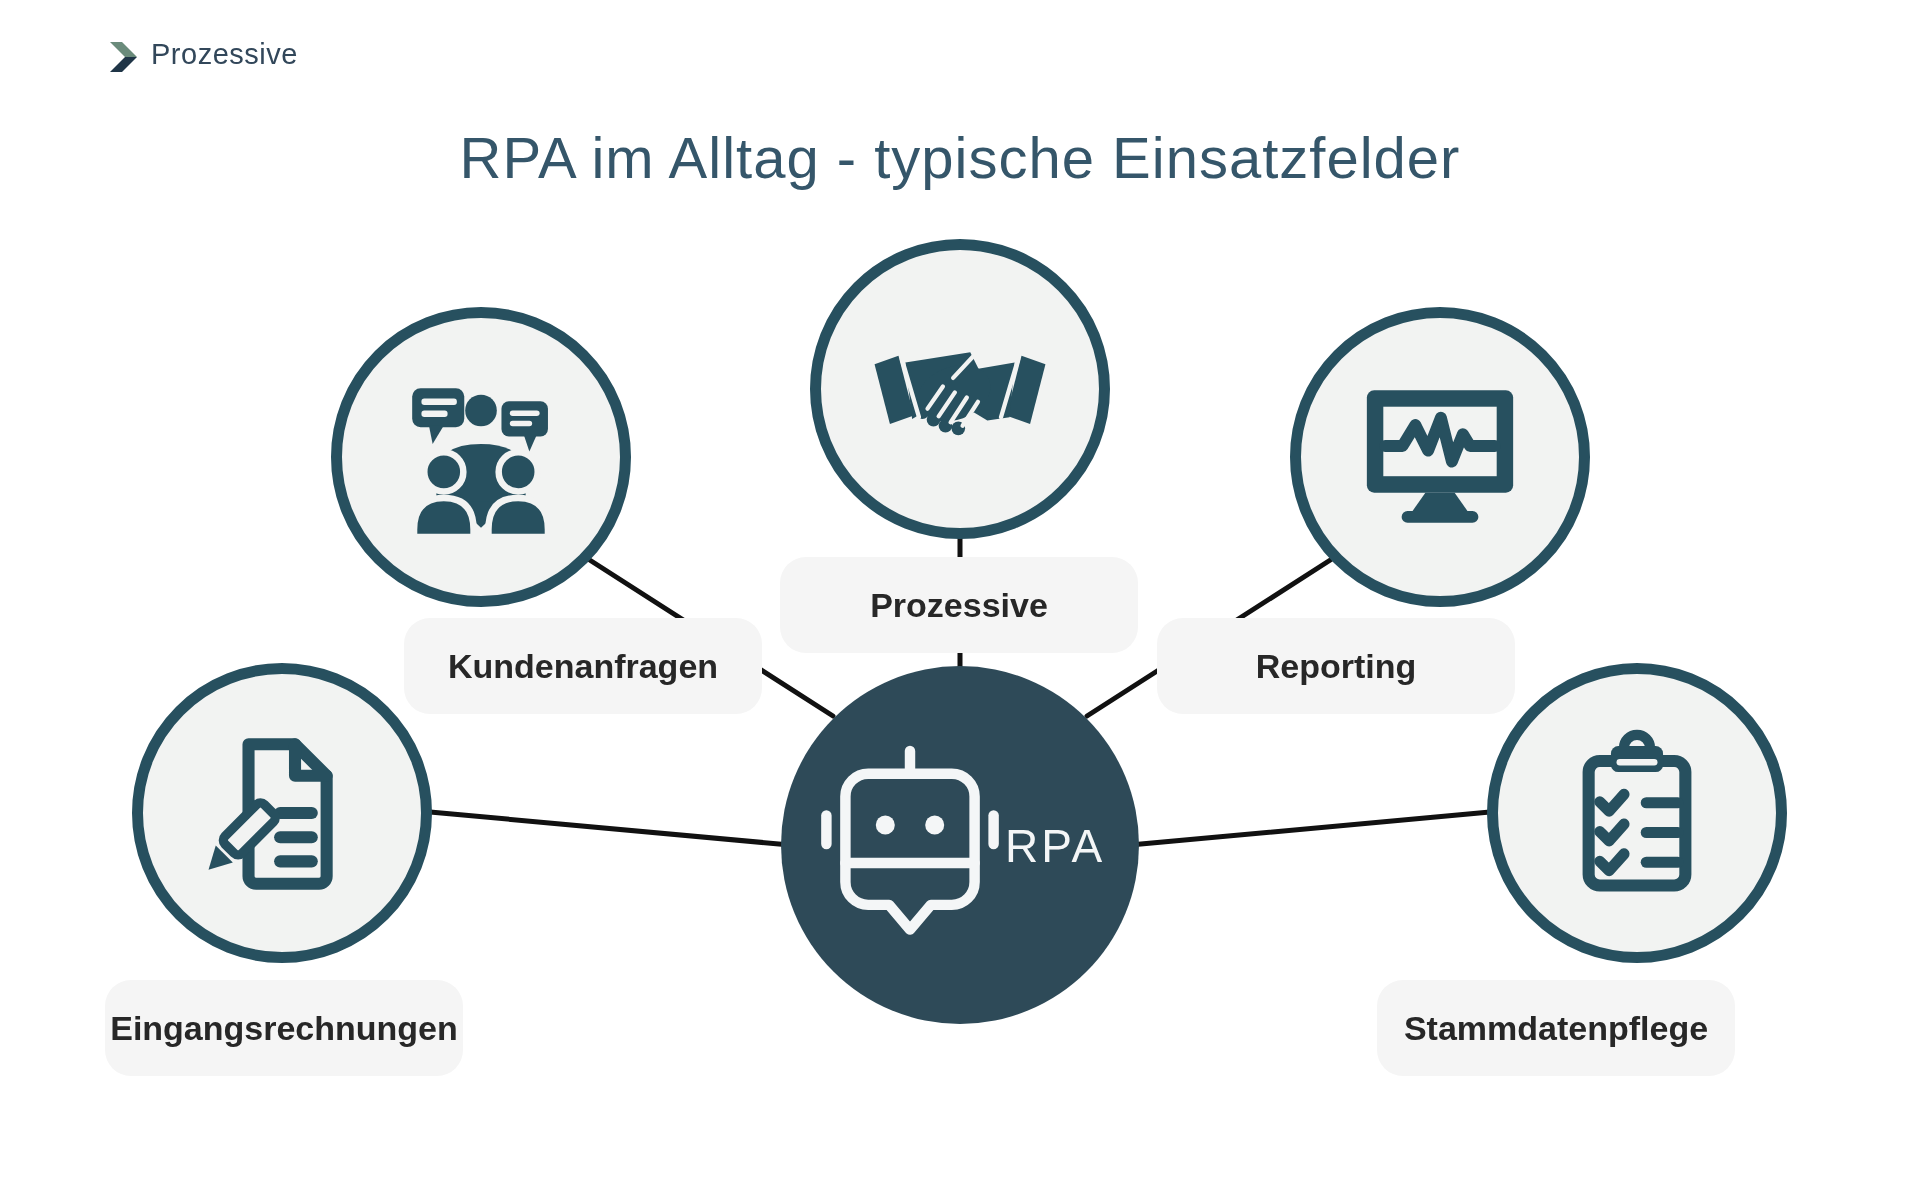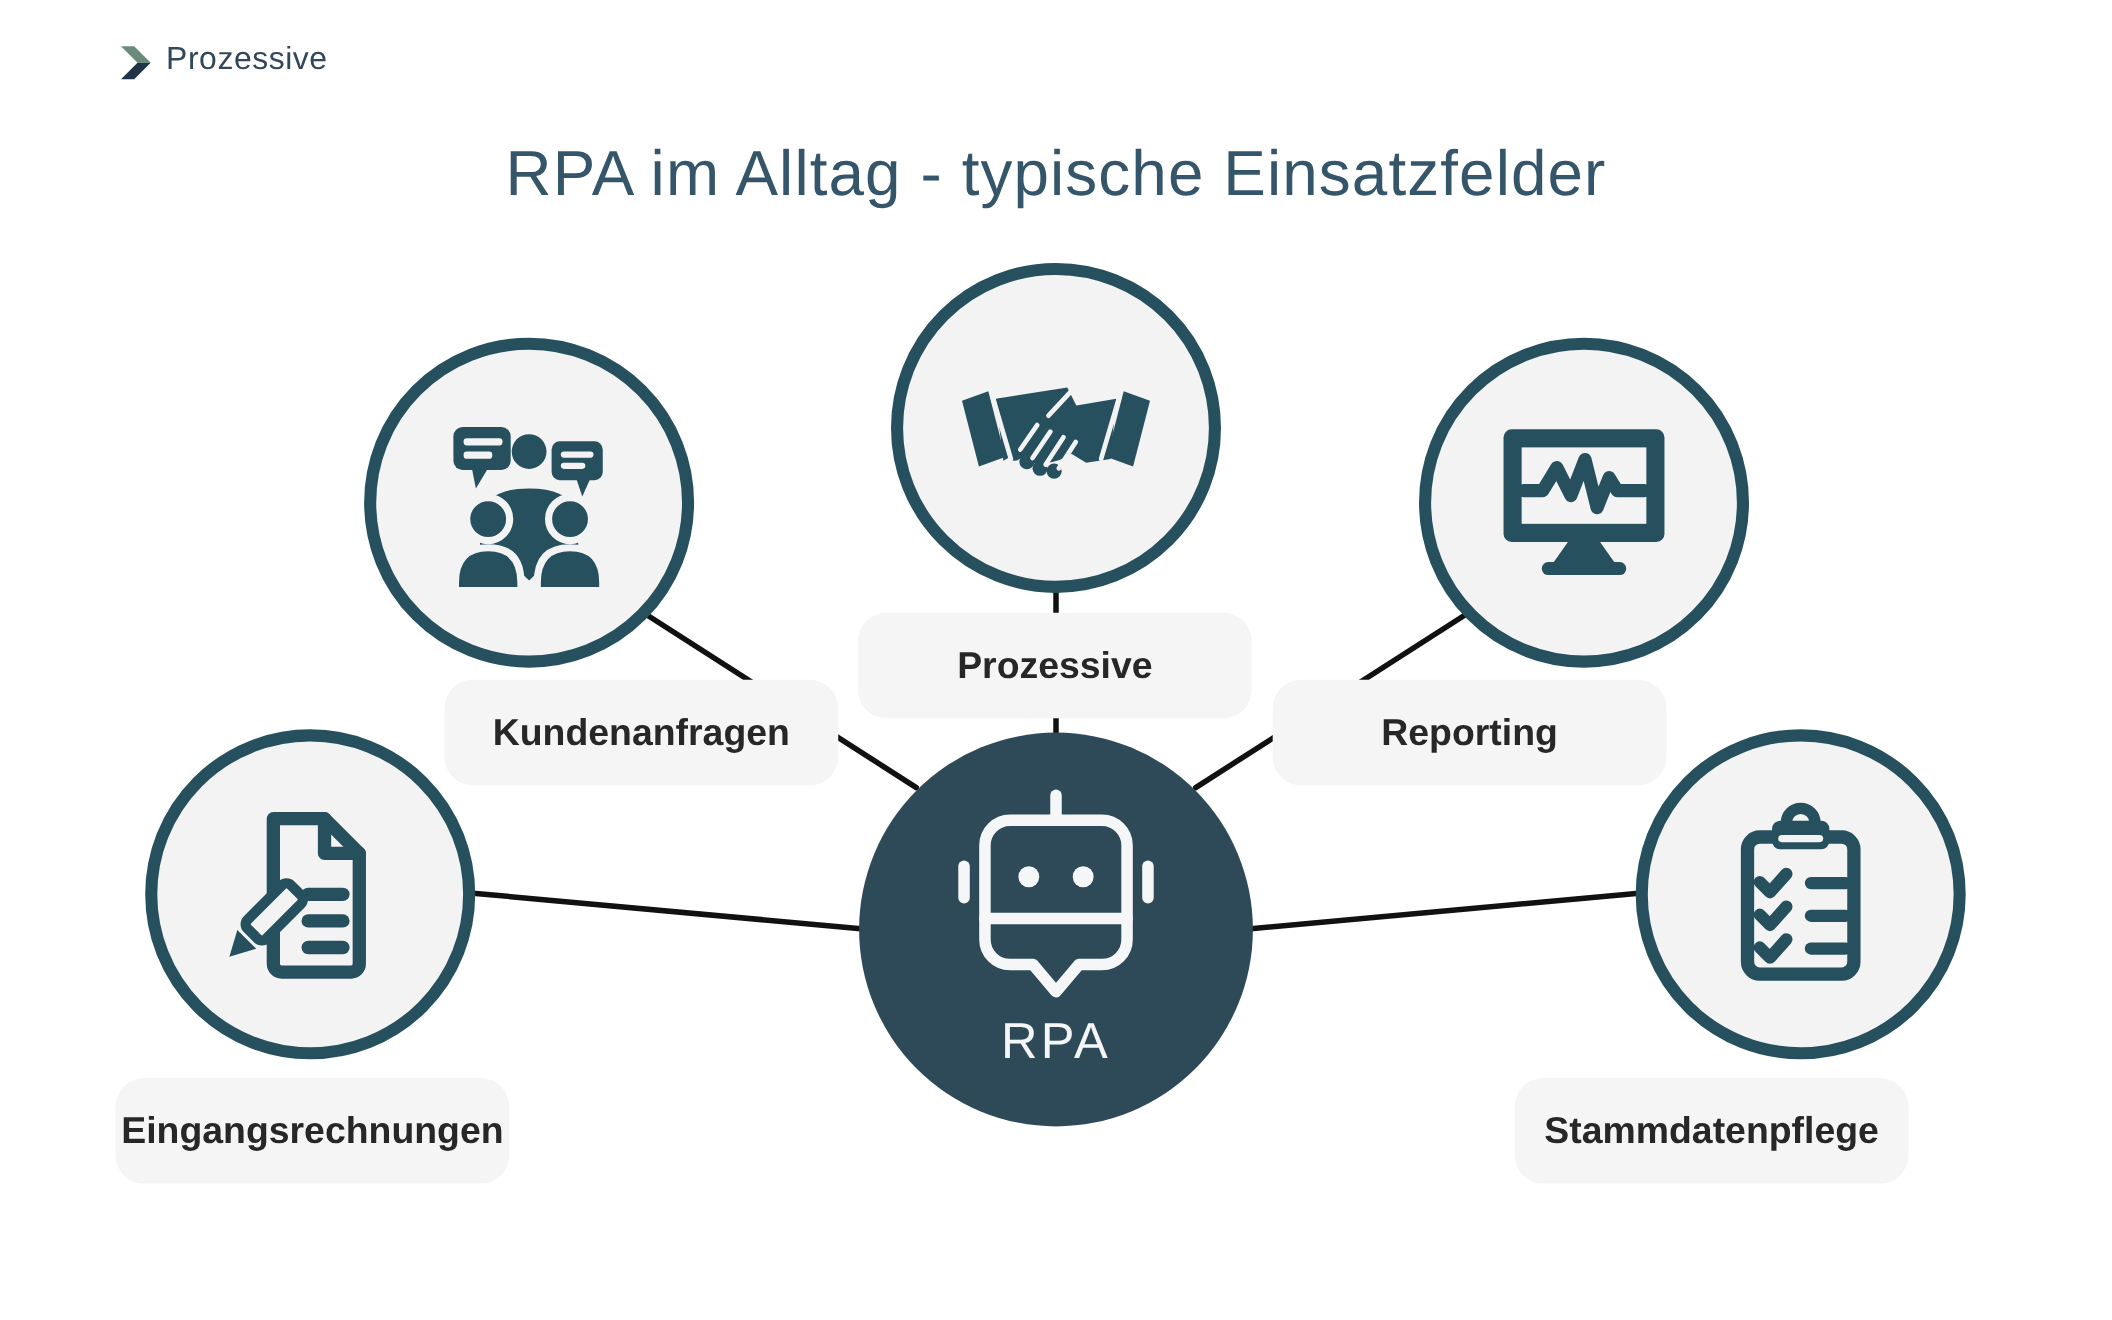--- a/index.html
+++ b/index.html
@@ -24,21 +24,21 @@
     display:flex;align-items:center;justify-content:center;
   }
   .c-kundenanfragen{left:331px;top:307px;}
   .c-onboarding{left:810px;top:239px;}
   .c-reporting{left:1290px;top:307px;}
   .c-eingangsrechnungen{left:132px;top:663px;}
   .c-stammdatenpflege{left:1487px;top:663px;}
   
   .center-circle{
     position:absolute;left:781px;top:666px;width:358px;height:358px;border-radius:50%;
-    background:#2E4A58;z-index:3;display:flex;flex-direction:column;
+    background:#2E4A58;z-index:3;display:flex;flex-direction:row;
     align-items:center;justify-content:center;
   }
   .center-label{color:#F4F6F7;font-size:46px;letter-spacing:3px;margin-top:2px;}
   
   .label-chip{
     position:absolute;width:358px;height:96px;background:#F5F5F5;border-radius:26px;
     z-index:4;display:flex;align-items:center;justify-content:center;
     font-size:34px;font-weight:700;color:#272727;white-space:nowrap;
   }
   .l-kundenanfragen{left:404px;top:618px;}

